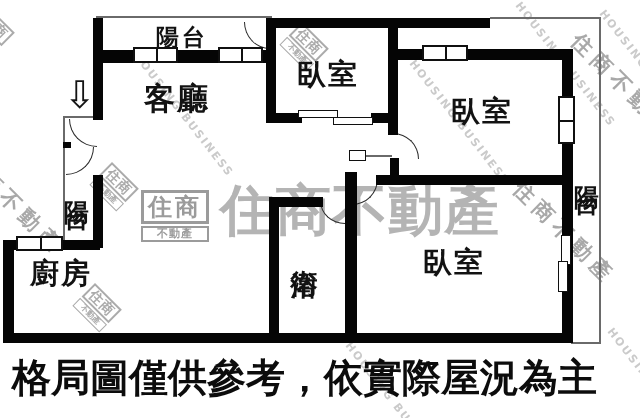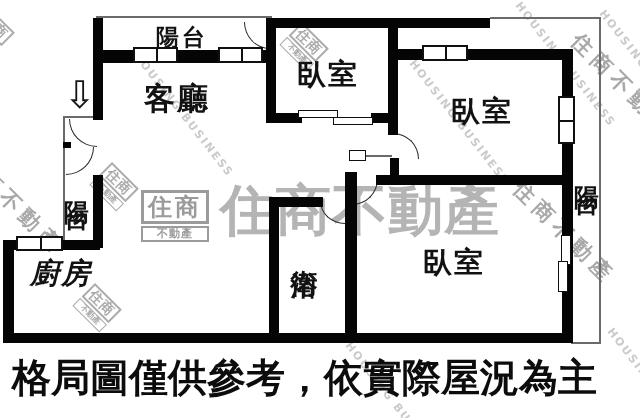--- a/index.html
+++ b/index.html
@@ -124,20 +124,20 @@
   <div class="arc tr" style="left:393px;top:133px;width:26px;height:26px;"></div>
   <div class="arc br" style="left:352px;top:179px;width:26px;height:26px;"></div>
   <div class="arc bl" style="left:320px;top:201px;width:25px;height:23px;"></div>
 
   <div class="arrow" style="left:64px;top:76px;font-size:38px;">⇩</div>
   <div class="lbl" style="left:156px;top:26px;font-size:23px;letter-spacing:3px;">陽台</div>
   <div class="lbl" style="left:144px;top:83px;font-size:31px;letter-spacing:2px;">客廳</div>
   <div class="lbl" style="left:297px;top:60px;font-size:29px;letter-spacing:2px;">臥室</div>
   <div class="lbl" style="left:451px;top:97px;font-size:29px;letter-spacing:2px;">臥室</div>
   <div class="lbl" style="left:423px;top:248px;font-size:29px;letter-spacing:2px;">臥室</div>
-  <div class="lbl" style="left:30px;top:259px;font-size:29px;letter-spacing:2px;font-style:italic;">廚房</div>
+  <div class="lbl" style="left:30px;top:259px;font-size:29px;letter-spacing:2px;">廚房</div>
   <div class="lbl vtext" style="left:291px;top:248px;font-size:27px;">衛浴</div>
   <div class="lbl vtext" style="left:64px;top:182px;font-size:25px;">陽台</div>
   <div class="lbl vtext" style="left:574px;top:167px;font-size:25px;">陽台</div>
 
   <div class="caption">格局圖僅供參考，依實際屋況為主</div>
 
 </div>
 
 </body></html>

